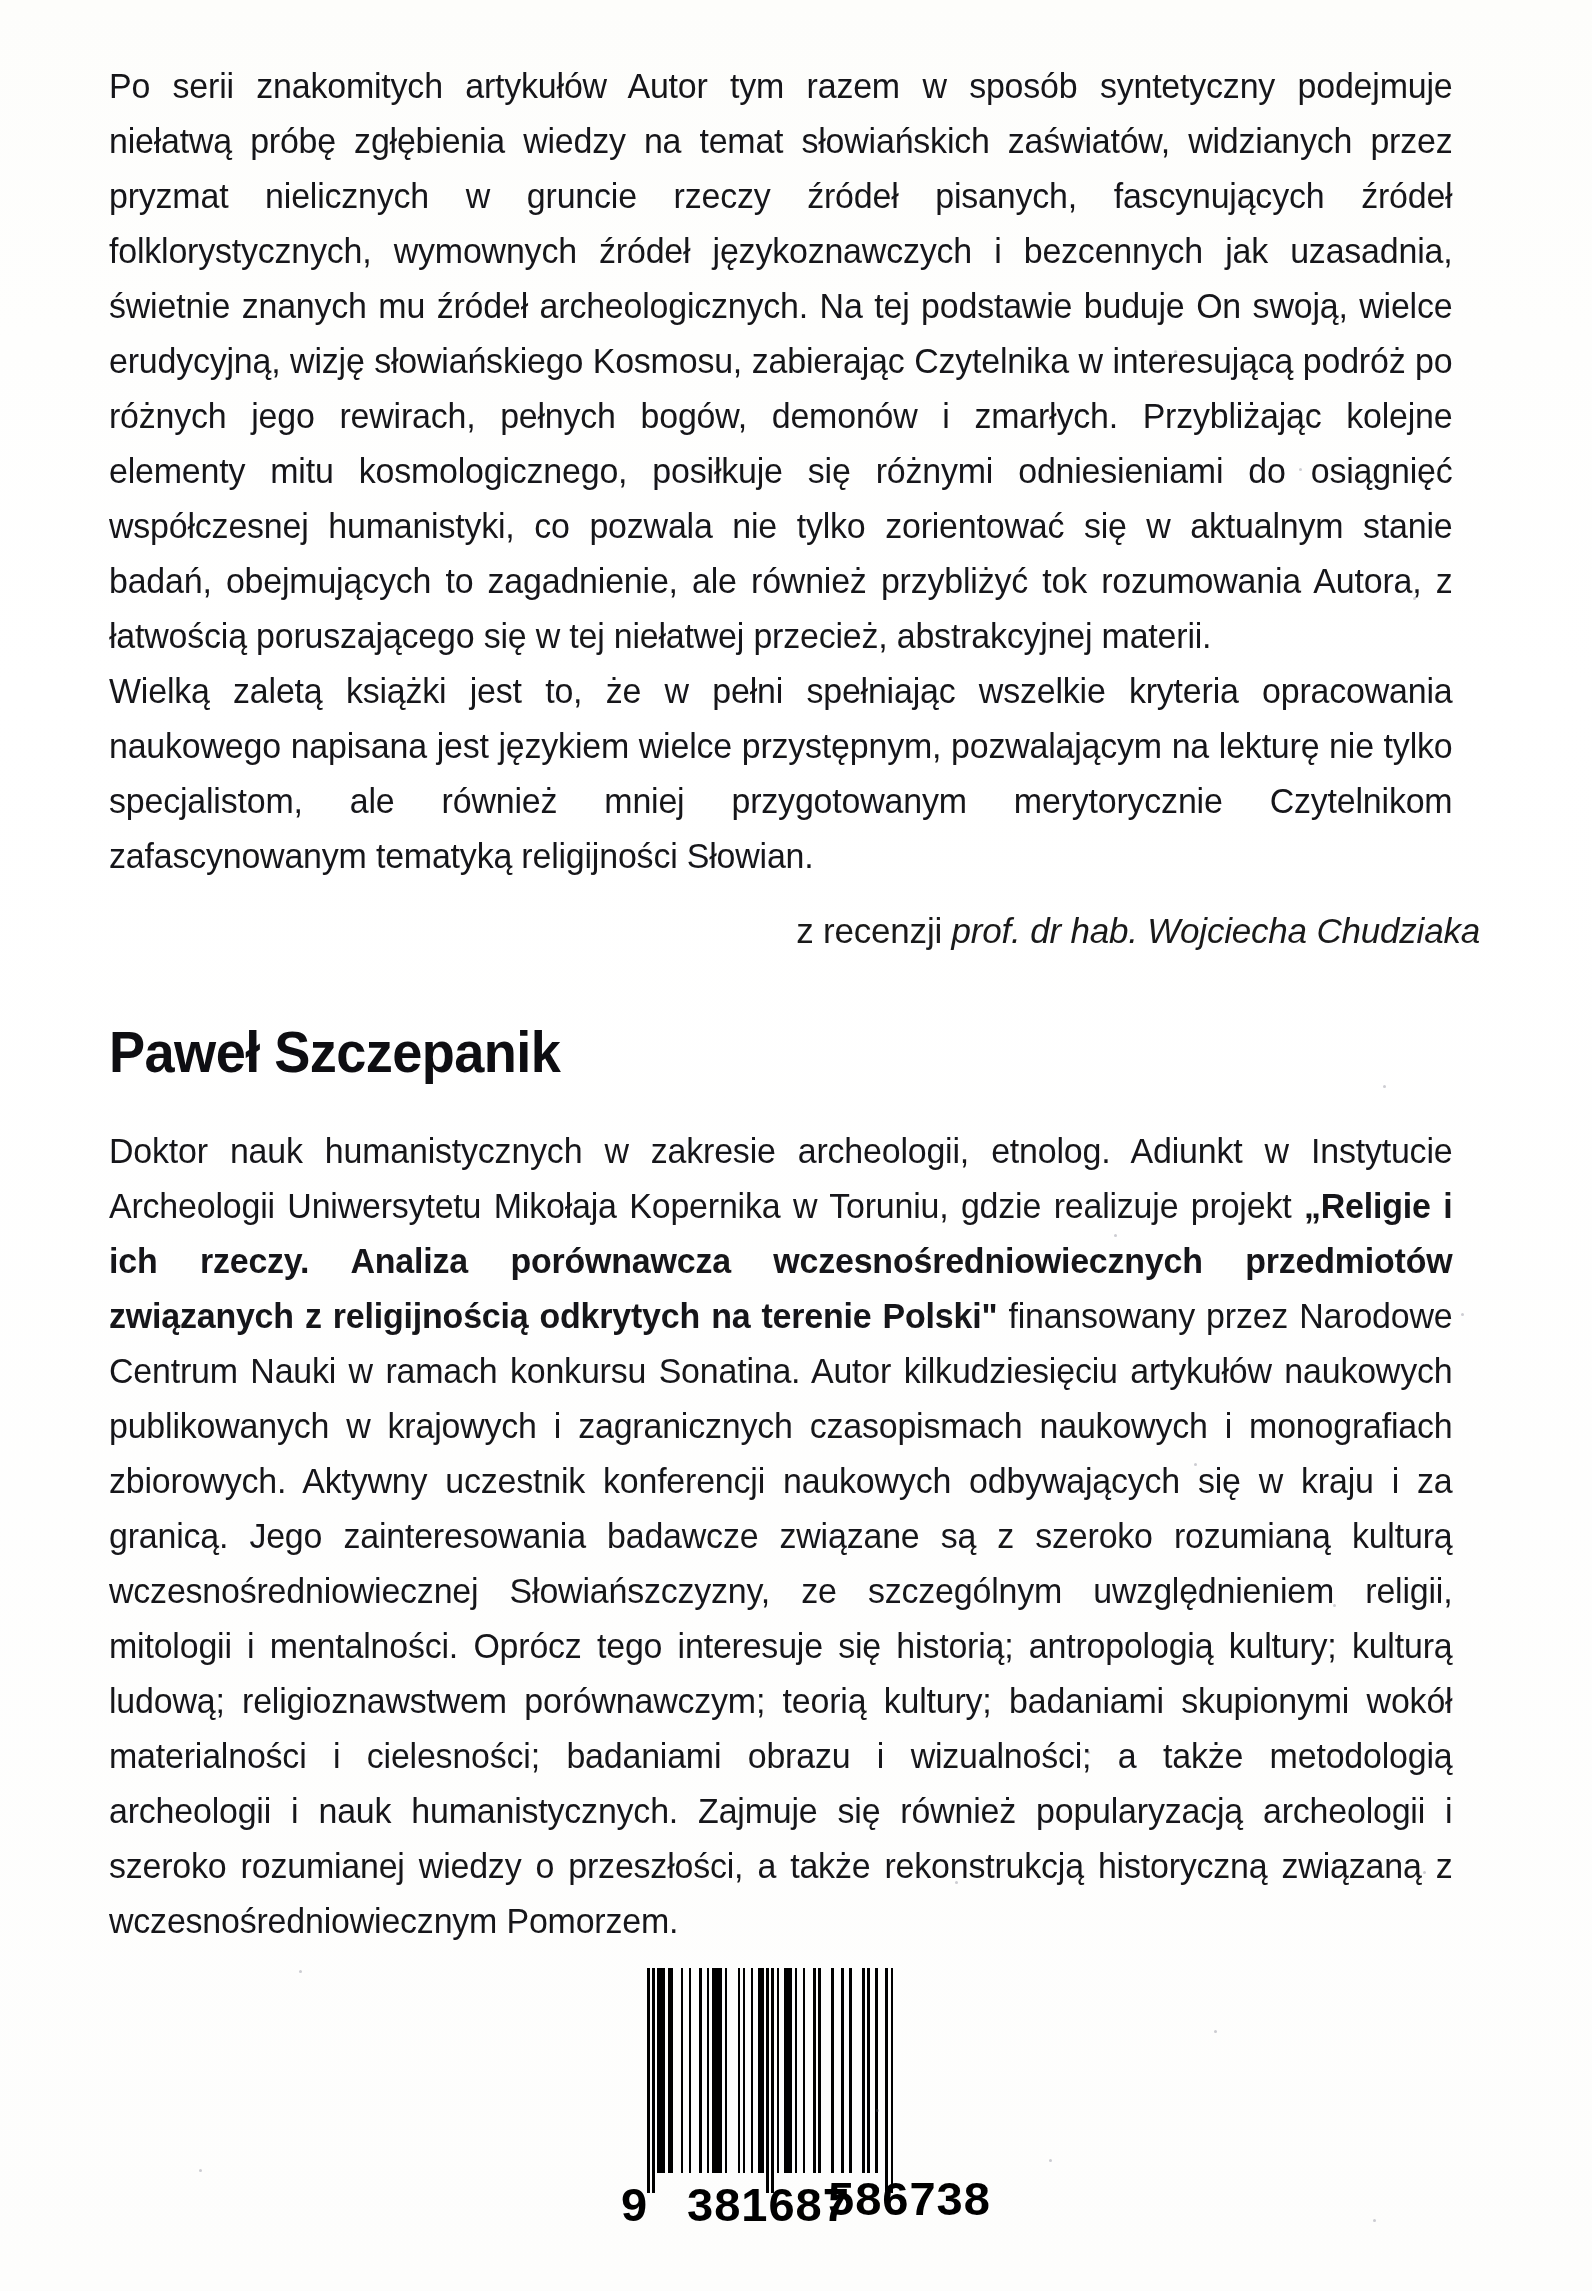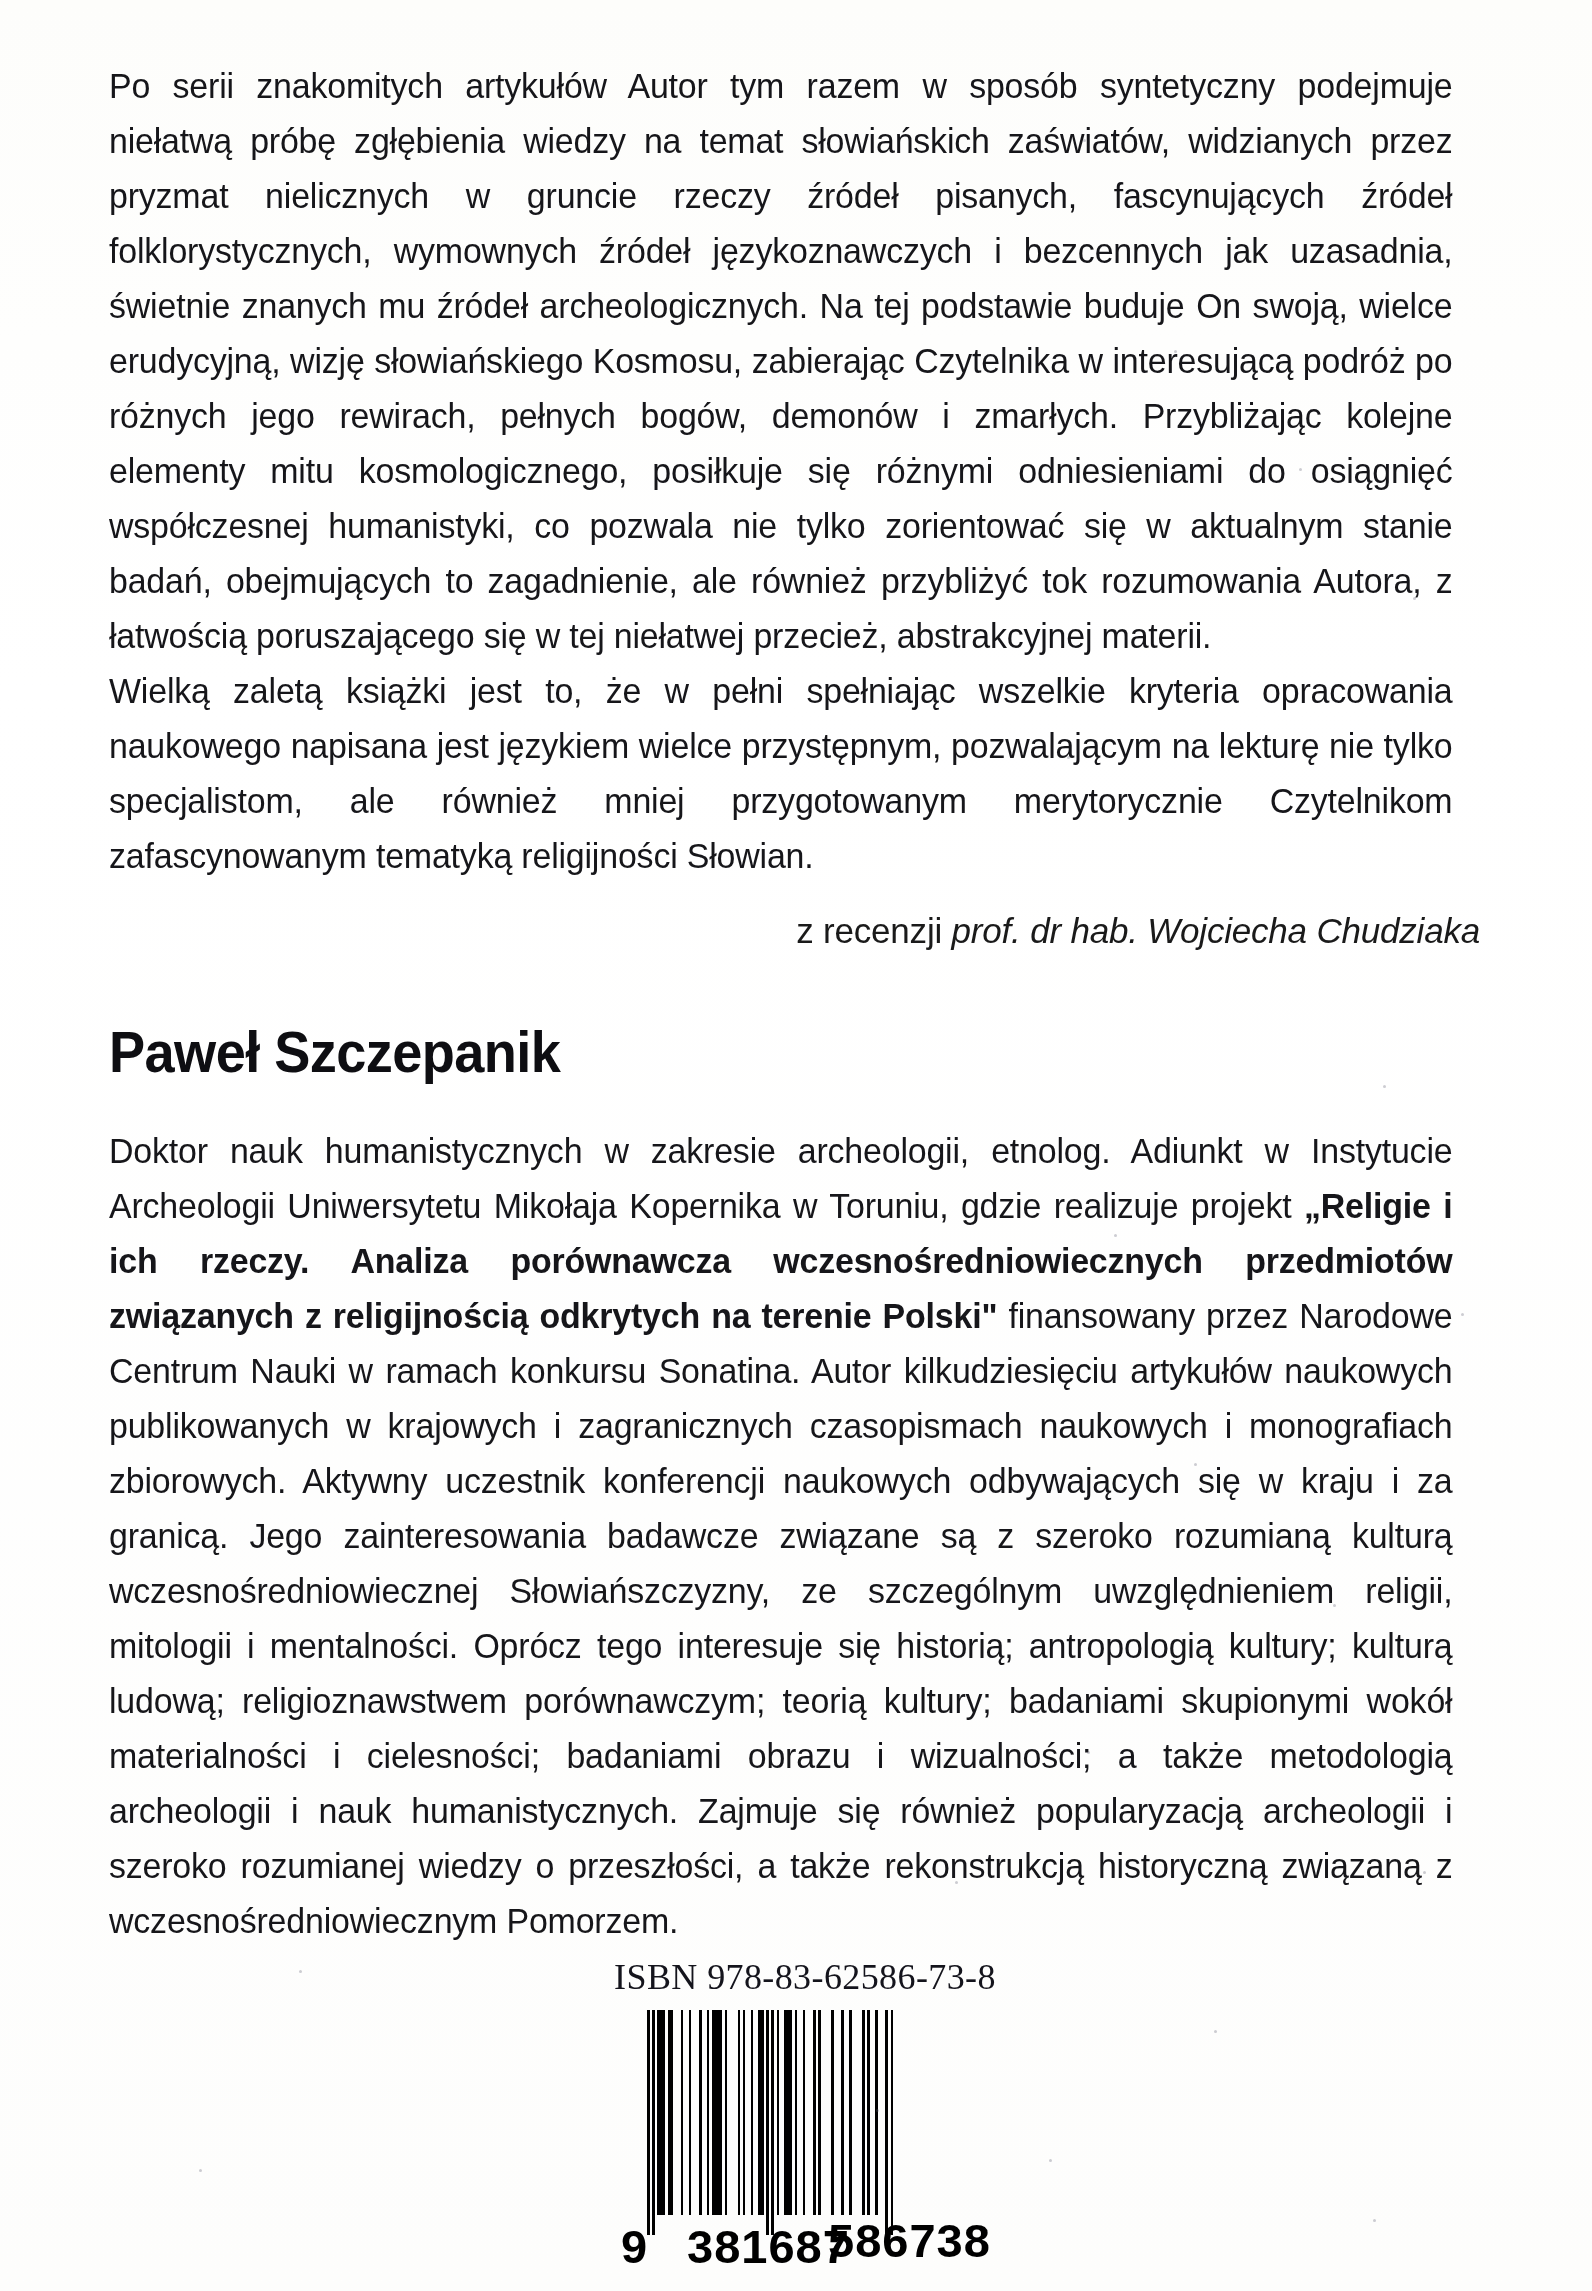--- a/index.html
+++ b/index.html
@@ -192,21 +192,20 @@
 
   <h1 class="author-name">Paweł Szczepanik</h1>
 
   <section class="bio">
     <p class="flow-last"><span>Doktor nauk humanistycznych w zakresie archeologii, etnolog. Adiunkt w Instytucie Archeologii Uniwersytetu Mikołaja Kopernika w Toruniu, gdzie realizuje projekt </span><b>„Religie i ich rzeczy. Analiza porównawcza wczesnośredniowiecznych przedmiotów związanych z religijnością odkrytych na terenie Polski"</b><span> finansowany przez Narodowe Centrum Nauki w ramach konkursu Sonatina. Autor kilkudziesięciu artykułów naukowych publikowanych w krajowych i zagranicznych czasopismach naukowych i monografiach zbiorowych. Aktywny uczestnik konferencji naukowych odbywających się w kraju i za granicą. Jego zainteresowania badawcze związane są z szeroko rozumianą kulturą wczesnośredniowiecznej Słowiańszczyzny, ze szczególnym uwzględnieniem religii, mitologii i mentalności. Oprócz tego interesuje się historią; antropologią kultury; kulturą ludową; religioznawstwem porównawczym; teorią kultury; badaniami skupionymi wokół materialności i cielesności; badaniami obrazu i wizualności; a także metodologią archeologii i nauk humanistycznych. Zajmuje się również popularyzacją archeologii i szeroko rozumianej wiedzy o przeszłości, a także rekonstrukcją historyczną związaną z wczesnośredniowiecznym Pomorzem.</span></p>
   </section>
 
 </div>
 
 <div class="isbn-area">
-  <div class="isbn-text">ISBN 978-83-62586-73-8</div>
   <div class="barcode-wrap">
     <div class="barcode">
       <div class="bars" id="bars">
           <div class="bar tall" style="width: 2.6px;"></div>
           <div class="bar space tall" style="width: 2.6px;"></div>
           <div class="bar tall" style="width: 2.6px;"></div>
           <div class="bar space" style="width: 2.6px;"></div>
           <div class="bar" style="width: 7.8px;"></div>
           <div class="bar space" style="width: 2.6px;"></div>
           <div class="bar" style="width: 5.2px;"></div>

